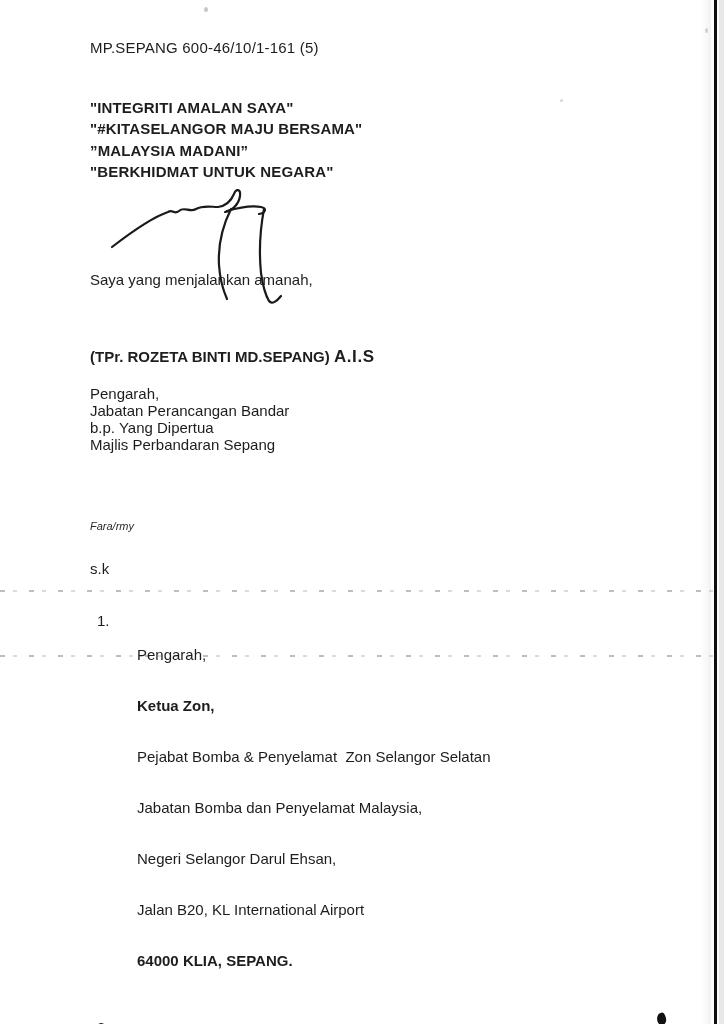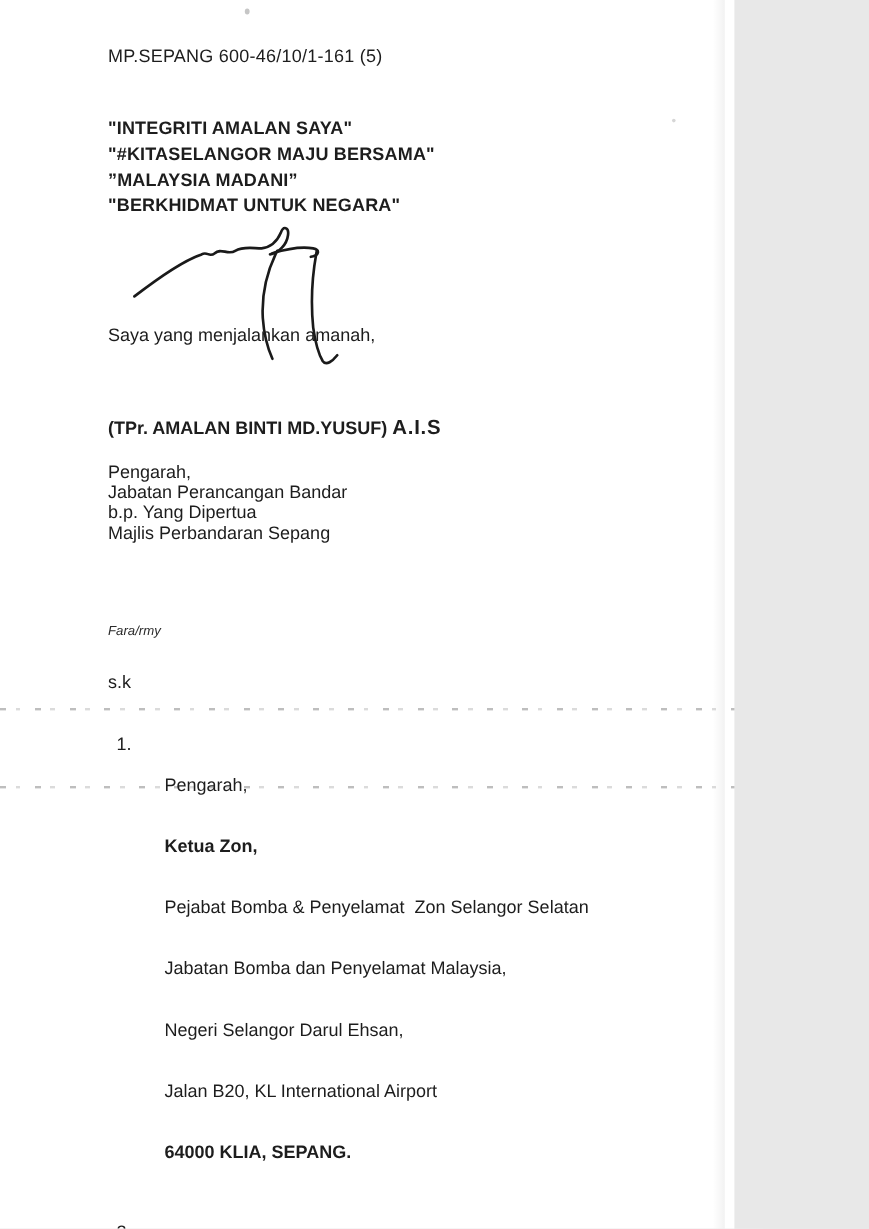--- a/index.html
+++ b/index.html
@@ -1,18 +1,18 @@
 <!DOCTYPE html>
 <html><head>
 <meta charset="utf-8">
 <style>
   html,body{margin:0;padding:0;background:#e8e8e8;}
   .page{
     position:relative;
-    width:612px;height:1024px;
+    width:719px;height:1024px;
     background:#ffffff;
     overflow:hidden;
     font-family:"Liberation Sans","DejaVu Sans",sans-serif;
     color:#1d1d1d;
     -webkit-font-smoothing:antialiased;
   }
   .abs{position:absolute;}
   .ref{left:90px;top:39px;font-size:15px;letter-spacing:.2px;}
   .slogans{left:90px;top:80px;font-size:15px;font-weight:bold;line-height:21.3px;letter-spacing:.15px;}
   .salutation{left:90px;top:169px;font-size:15px;}
@@ -77,21 +77,21 @@
   <svg class="abs sig-svg" viewBox="0 0 230 135">
     <g fill="none" stroke="#1a1a1a" stroke-width="2.2" stroke-linecap="round" stroke-linejoin="round">
       <path d="M 17,62 C 30,52 55,33 73,27 C 78,24 79,30 84,26 C 89,21 95,28 101,24 C 108,20 116,22 123,22 C 131,21 136,16 139,9 C 141,3 146,4 145,11 C 144,19 137,26 130,27"></path>
       <path d="M 136,24 C 127,42 123,62 124,80 C 125,95 128,105 132,114"></path>
       <path d="M 132,26 C 142,23 155,20 166,22 C 172,23 171,28 164,29"></path>
       <path d="M 169,24 C 165,45 164,68 166,88 C 168,102 171,111 174,116 C 177,120 182,116 186,111"></path>
     </g>
   </svg>
 
   <div class="abs name-line txt">
-    <span>(TPr. AMALAN BINTI MD.YUSUF)</span>
+    <span>(TPr. ROZETA BINTI MD.SEPANG)</span>
     <span class="name-suffix">A.I.S</span>
   </div>
   <div class="abs titles txt">
     <div class="line">Pengarah,</div>
     <div class="line">Jabatan Perancangan Bandar</div>
     <div class="line">b.p. Yang Dipertua</div>
     <div class="line">Majlis Perbandaran Sepang</div>
   </div>
   <div class="abs initials txt">Fara/rmy</div>
 

